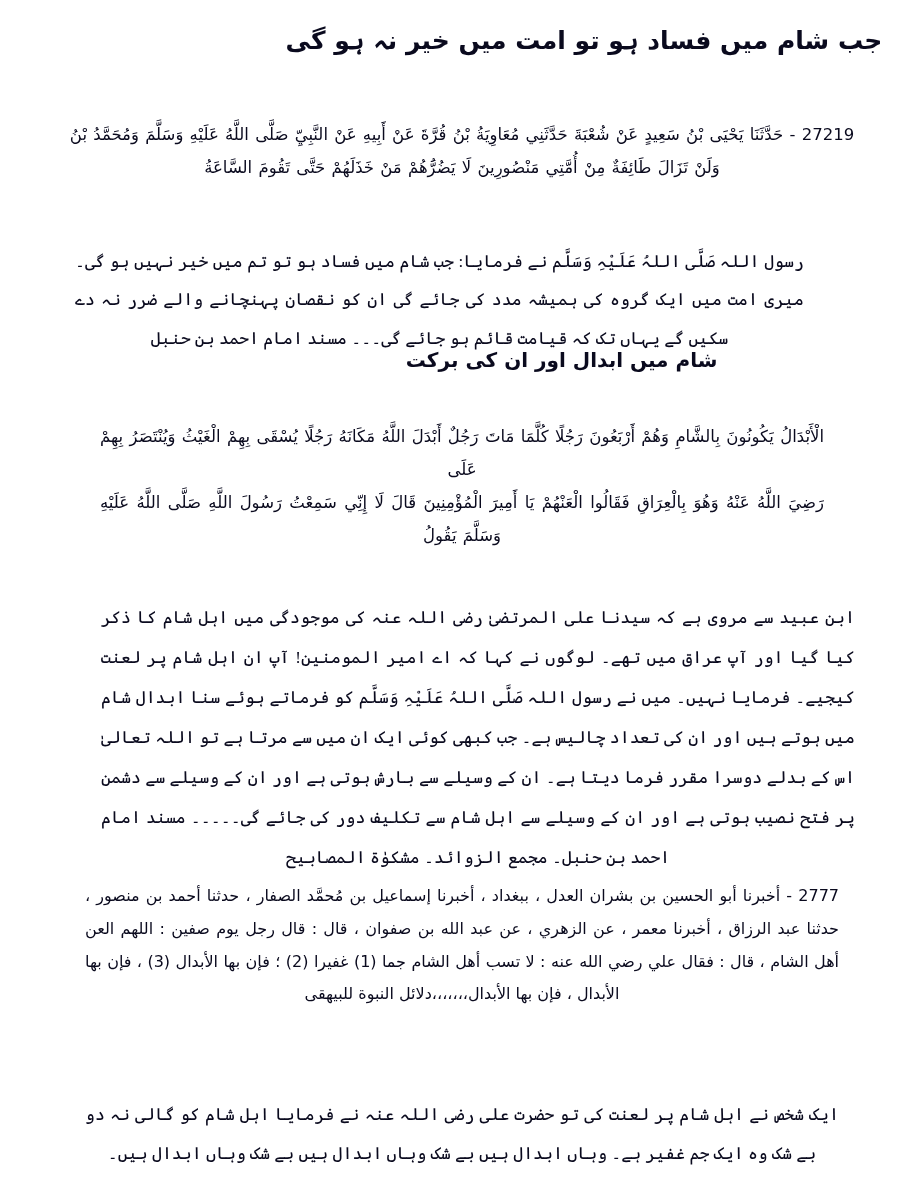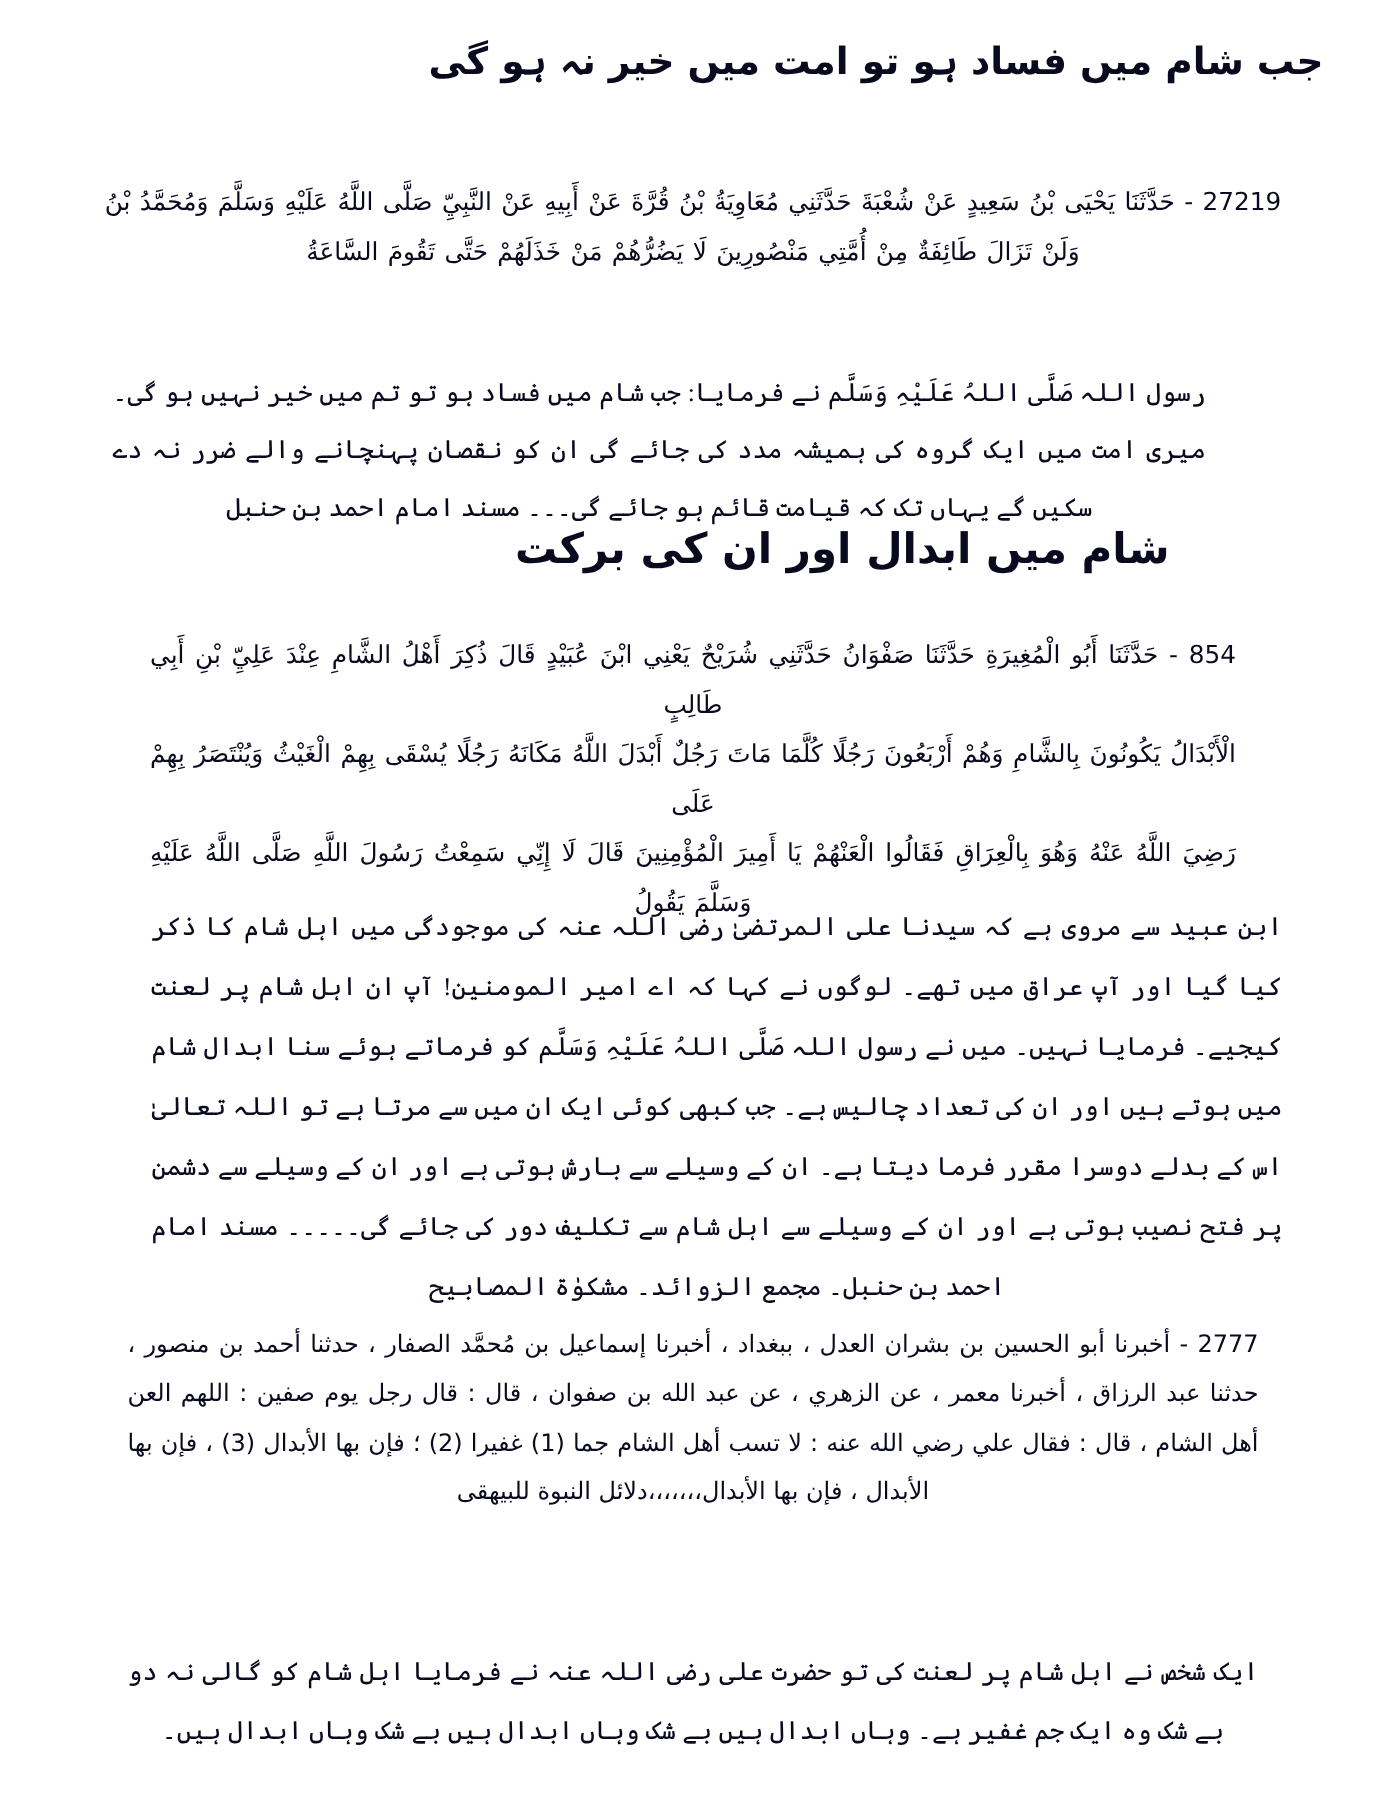--- a/index.html
+++ b/index.html
@@ -40,21 +40,21 @@
     right: 40px;
     width: 600px;
     font-size: 25px;
     letter-spacing: 0.5px;
   }
   .heading-2 {
     position: absolute;
     top: 345px;
     right: 90px;
     width: 545px;
-    font-size: 28px;
+    font-size: 20px;
   }
 
   
   .arabic-block {
     position: absolute;
     direction: rtl;
     text-align: justify;
     text-align-last: center;
     font-family: "DejaVu Sans", "Liberation Sans", sans-serif;
     font-size: 16.5px;
@@ -145,21 +145,20 @@
   </div>
 
   <div class="urdu-block" id="urdu-1">
     <span class="line">رسول اللہ صَلَّی اللہُ عَلَیْہِ وَسَلَّم نے فرمایا: جب شام میں فساد ہو تو تم میں خیر نہیں ہو گی۔ میری امت میں ایک گروہ کی ہمیشہ مدد کی جائے گی</span>
     <span class="line">ان کو نقصان پہنچانے والے ضرر نہ دے سکیں گے یہاں تک کہ قیامت قائم ہو جائے گی۔۔۔ مسند امام احمد بن حنبل</span>
   </div>
 
   <div class="heading heading-2">شام میں ابدال اور ان کی برکت</div>
 
   <div class="arabic-block" id="arabic-2">
-    <span class="line">854 - حَدَّثَنَا أَبُو الْمُغِيرَةِ حَدَّثَنَا صَفْوَانُ حَدَّثَنِي شُرَيْحٌ يَعْنِي ابْنَ عُبَيْدٍ قَالَ ذُكِرَ أَهْلُ الشَّامِ عِنْدَ عَلِيِّ بْنِ أَبِي طَالِبٍ</span>
     <span class="line">الْأَبْدَالُ يَكُونُونَ بِالشَّامِ وَهُمْ أَرْبَعُونَ رَجُلًا كُلَّمَا مَاتَ رَجُلٌ أَبْدَلَ اللَّهُ مَكَانَهُ رَجُلًا يُسْقَى بِهِمْ الْغَيْثُ وَيُنْتَصَرُ بِهِمْ عَلَى</span>
     <span class="line">رَضِيَ اللَّهُ عَنْهُ وَهُوَ بِالْعِرَاقِ فَقَالُوا الْعَنْهُمْ يَا أَمِيرَ الْمُؤْمِنِينَ قَالَ لَا إِنِّي سَمِعْتُ رَسُولَ اللَّهِ صَلَّى اللَّهُ عَلَيْهِ وَسَلَّمَ يَقُولُ</span>
   </div>
 
   <div class="urdu-block" id="urdu-2">
     <span class="line">ابن عبید سے مروی ہے کہ سیدنا علی المرتضیٰ رضی اللہ عنہ کی موجودگی میں اہل شام کا ذکر کیا گیا اور آپ عراق میں</span>
     <span class="line">تھے۔ لوگوں نے کہا کہ اے امیر المومنین! آپ ان اہل شام پر لعنت کیجیے۔ فرمایا نہیں۔ میں نے رسول اللہ صَلَّی اللہُ عَلَیْہِ وَسَلَّم کو فرماتے</span>
     <span class="line">ہوئے سنا ابدال شام میں ہوتے ہیں اور ان کی تعداد چالیس ہے۔ جب کبھی کوئی ایک ان میں سے مرتا ہے تو اللہ تعالیٰ اس کے</span>
     <span class="line">بدلے دوسرا مقرر فرما دیتا ہے۔ ان کے وسیلے سے بارش ہوتی ہے اور ان کے وسیلے سے دشمن پر فتح نصیب ہوتی ہے اور ان کے</span>
     <span class="line">وسیلے سے اہل شام سے تکلیف دور کی جائے گی۔۔۔۔۔ مسند امام احمد بن حنبل۔ مجمع الزوائد۔ مشکوٰۃ المصابیح</span>

